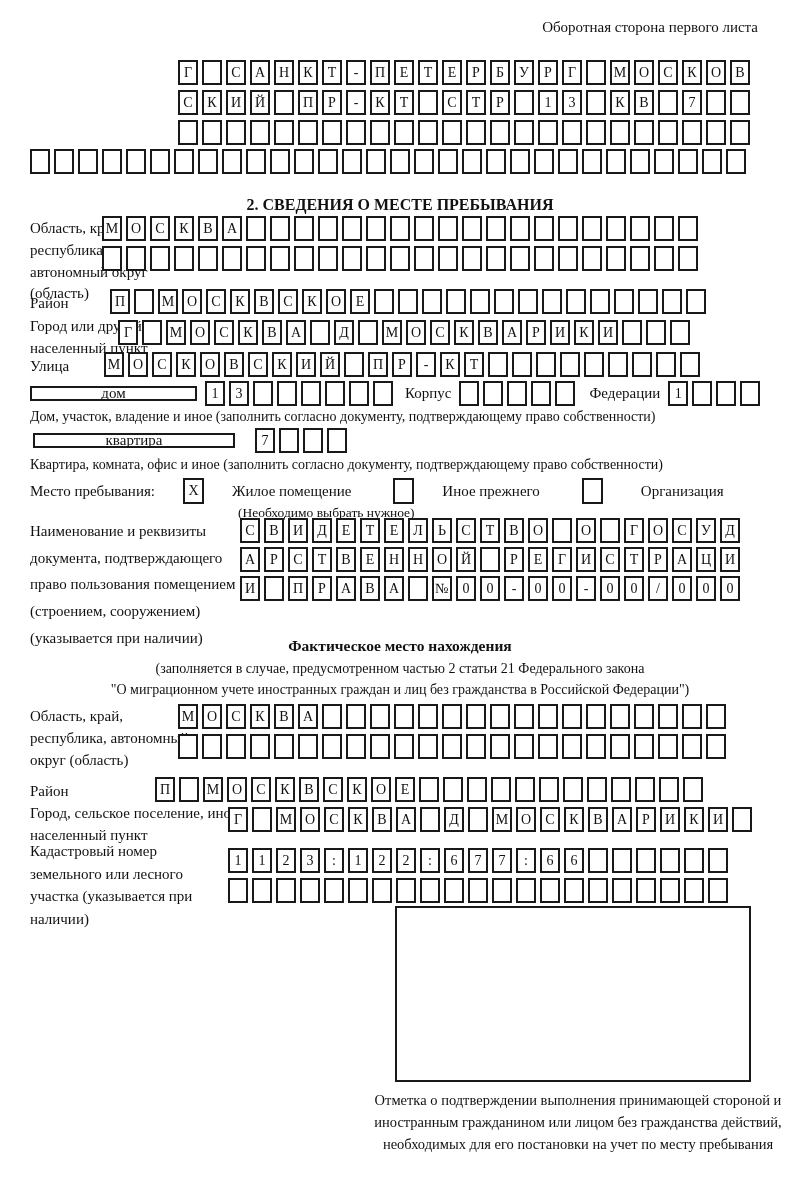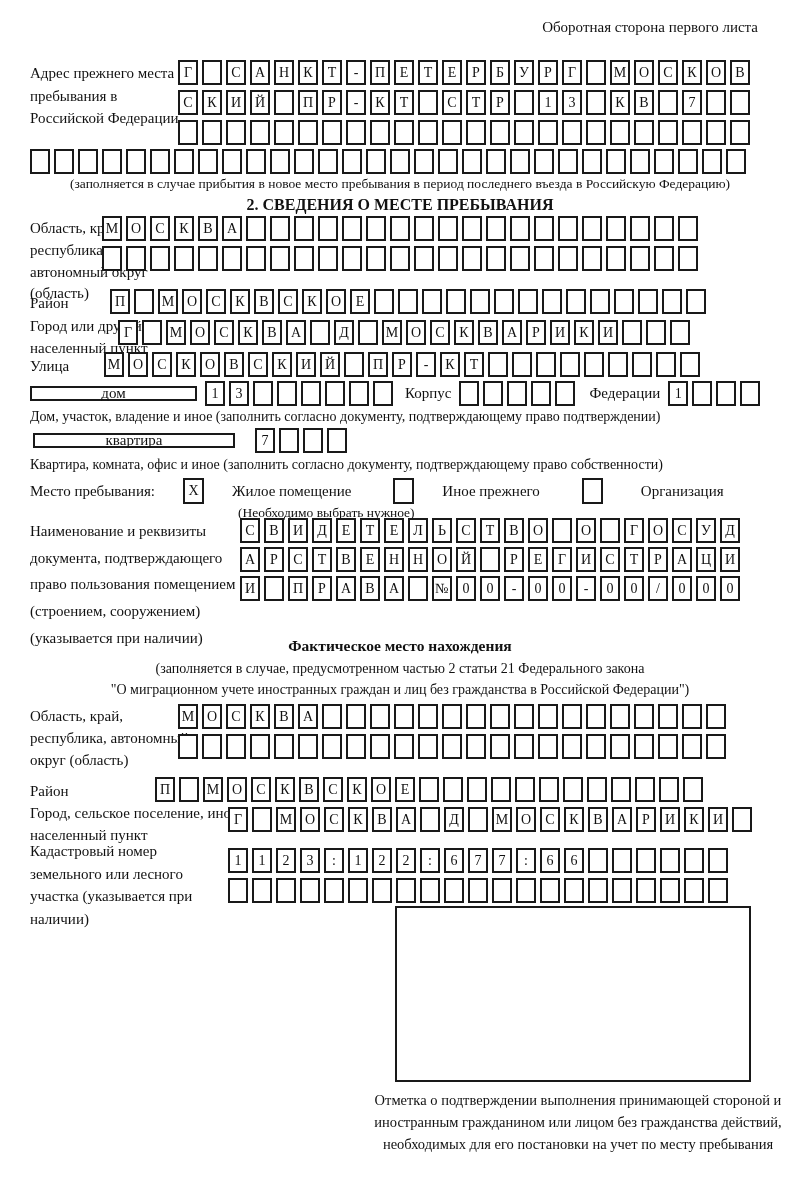--- a/index.html
+++ b/index.html
@@ -41,21 +41,20 @@
   }
   .docLbl{line-height:1.78;}
 </style>
 </head>
 <body>
 
 <div id="page">
 
   <div class="abs lbl" style="top:16px;right:42px;font-size:15px;">Оборотная сторона первого листа</div>
 
-  <div class="abs lbl" style="left:30px;top:62px;width:152px;">Адрес прежнего места пребывания в Российской Федерации</div>
   <div class="abs cells" style="left:178px;top:60px;">
       <span class="cell">Г</span>
       <span class="cell"></span>
       <span class="cell">С</span>
       <span class="cell">А</span>
       <span class="cell">Н</span>
       <span class="cell">К</span>
       <span class="cell">Т</span>
       <span class="cell">-</span>
       <span class="cell">П</span>
@@ -152,21 +151,20 @@
       <span class="cell"></span>
       <span class="cell"></span>
       <span class="cell"></span>
       <span class="cell"></span>
       <span class="cell"></span>
       <span class="cell"></span>
       <span class="cell"></span>
       <span class="cell"></span>
       <span class="cell"></span>
     </div>
-  <div class="abs note center" style="top:176px;">(заполняется в случае прибытия в новое место пребывания в период последнего въезда в Российскую Федерацию)</div>
 
   <div class="abs bold center" style="top:196px;font-size:16px;">2. СВЕДЕНИЯ О МЕСТЕ ПРЕБЫВАНИЯ</div>
 
   <div class="abs lbl" style="left:30px;top:218px;width:148px;line-height:1.45;">Область, край, республика, автономный округ (область)</div>
   <div class="abs cells" style="left:102px;top:216px;">
       <span class="cell">М</span>
       <span class="cell">О</span>
       <span class="cell">С</span>
       <span class="cell">К</span>
       <span class="cell">В</span>
@@ -326,21 +324,21 @@
         <span class="cell"></span>
       </span>
     <span class="inlineLbl" style="margin-left:6px;">Федерации</span>
     <span class="cells">
         <span class="cell">1</span>
         <span class="cell"></span>
         <span class="cell"></span>
         <span class="cell"></span>
       </span>
   </div>
-  <div class="abs note" style="left:30px;top:409px;font-size:14px;">Дом, участок, владение и иное (заполнить согласно документу, подтверждающему право подтверждении)</div>
+  <div class="abs note" style="left:30px;top:409px;font-size:14px;">Дом, участок, владение и иное (заполнить согласно документу, подтверждающему право собственности)</div>
 
   <div class="abs flexrow" style="left:33px;top:428px;column-gap:20px;">
     <span class="wideBox" style="width:202px;">квартира</span>
     <span class="cells">
         <span class="cell">7</span>
         <span class="cell"></span>
         <span class="cell"></span>
         <span class="cell"></span>
       </span>
   </div>

